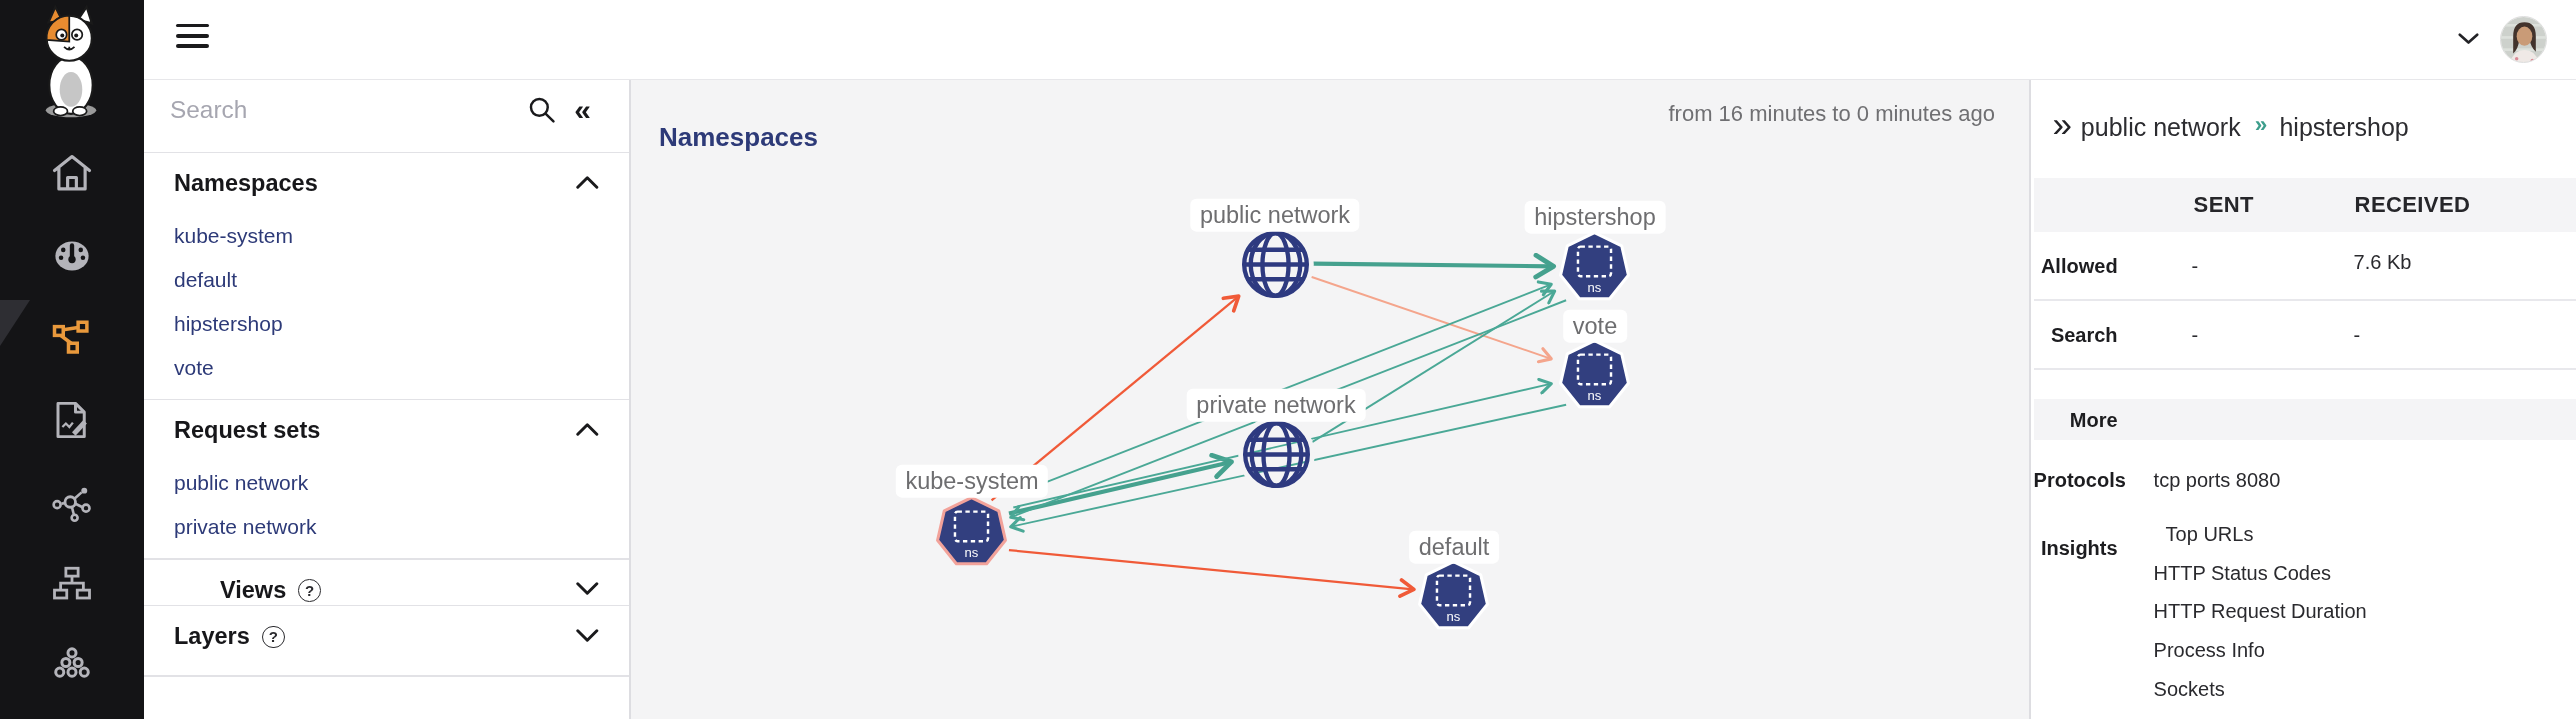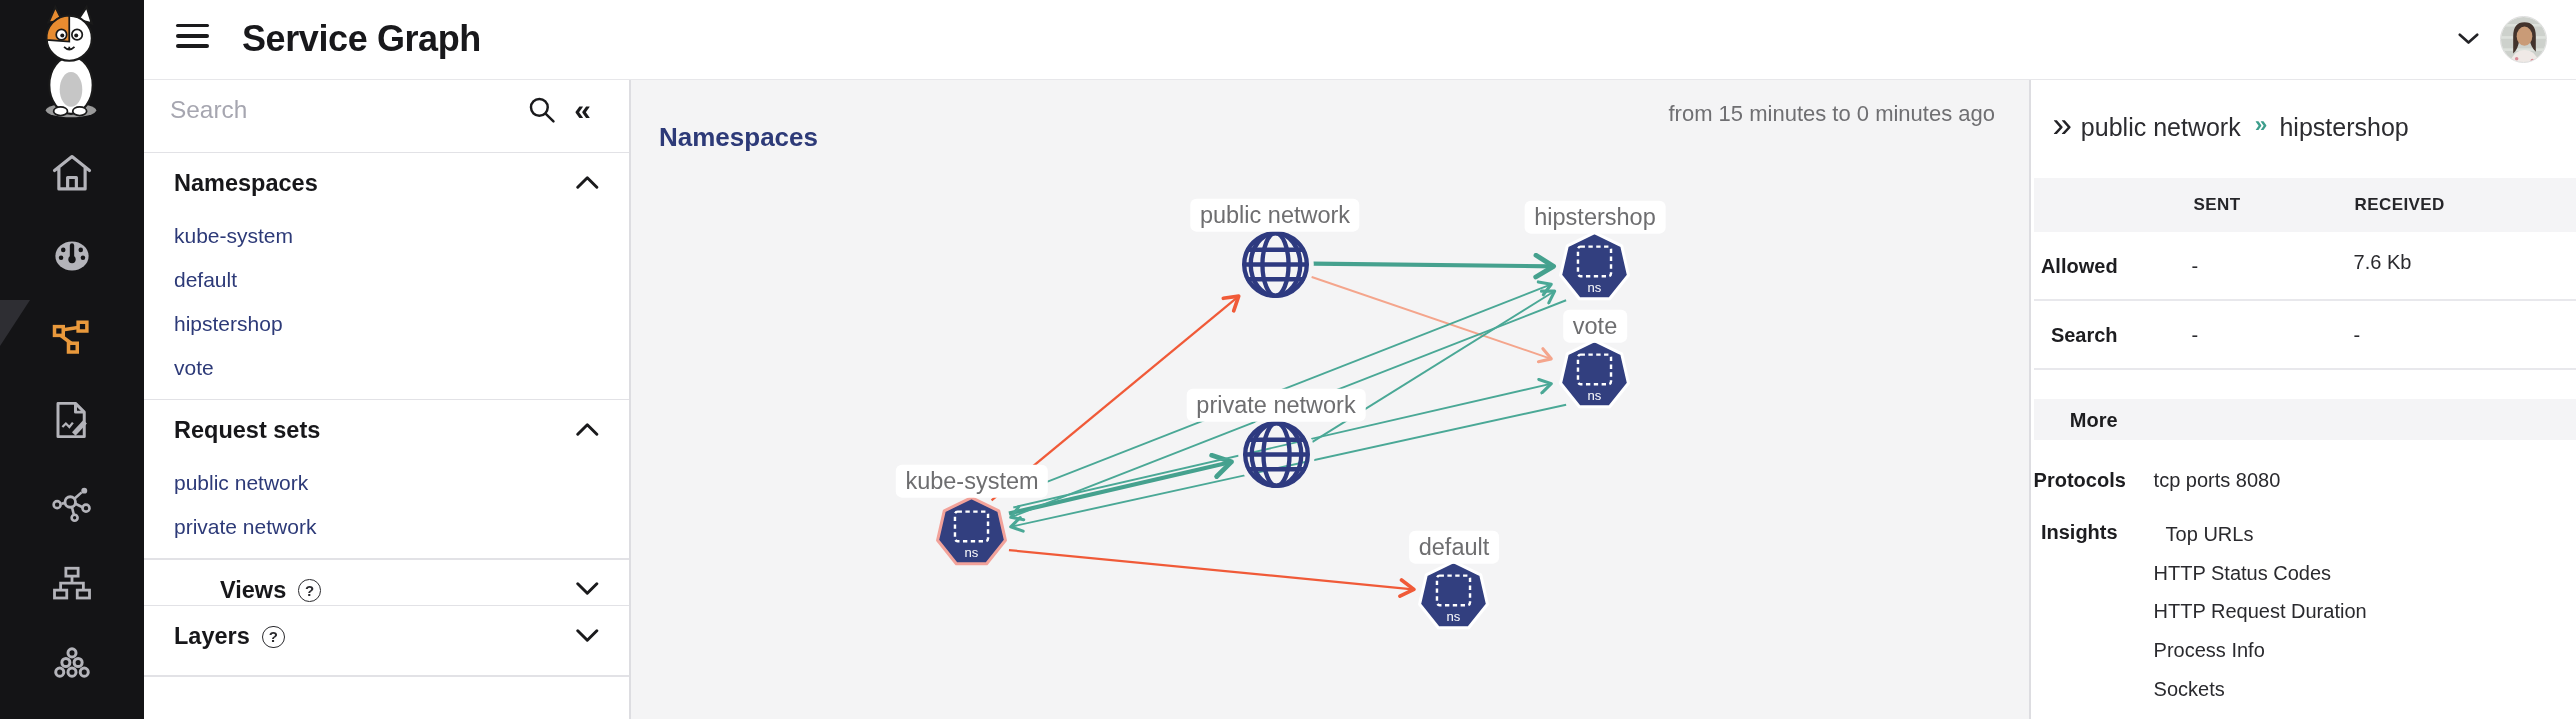--- a/index.html
+++ b/index.html
@@ -56,21 +56,21 @@
   
   .right-panel { position:absolute; left:2029px; top:80px; width:547px; height:639px; background:#fff; z-index:20;
     border-left:2.6px solid #dddde1; }
   .rp-inner { position:absolute; left:2.6px; top:0; width:544px; height:639px; }
   .breadcrumb { position:absolute; left:0; top:21px; height:52px; display:flex; align-items:center; padding-left:19px; gap:14px; }
   .bc-expand { font-size:35px; color:#232327; line-height:0.8; cursor:pointer; letter-spacing:-5.2px; padding-bottom:7px;}
   .bc-src { font-size:25px; color:#2c2c30; }
   .bc-sep { font-size:22.6px; color:#3d9e8c; font-weight:bold; letter-spacing:-3.5px; padding:0 1.7px 3.5px 0;}
   .bc-dst { font-size:25px; color:#2c2c30; }
   .rp-bar { position:absolute; left:0; width:544px; background:#f4f4f6; }
-  .rp-col-head { position:absolute; top:0; height:100%; display:flex; align-items:center; font-size:17px; font-weight:bold;
+  .rp-col-head { position:absolute; top:0; height:100%; display:flex; align-items:center; font-size:22px; font-weight:bold;
     color:#26262a; letter-spacing:0.4px; }
   .rp-row { position:absolute; left:0; width:544px; }
   .rp-label { position:absolute; left:0; width:84px; text-align:right; font-weight:bold; font-size:20px; color:#1d1d20; }
   .rp-val { position:absolute; font-size:20px; color:#2a2a2e; }
   .rp-hr { position:absolute; left:0; width:544px; height:1.7px; background:#e8e8ec; }
 </style>
 </head>
 <body>
 
 <div id="app">
@@ -164,21 +164,20 @@
         </div>
       </div>
   </nav>
 
   <header class="header">
     <div class="hamburger">
         <span></span>
         <span></span>
         <span></span>
       </div>
-    <h1 class="app-title">Service Graph</h1>
     <div class="header-right">
       <div class="cluster-sel">
         <svg width="21" height="12.2" viewBox="0 0 24 14">
           <polyline points="2,2 12,11 22,2" fill="none" stroke="#232327" stroke-width="3" stroke-linecap="round" stroke-linejoin="round"></polyline>
         </svg>
       </div>
       <div class="avatar">
         <svg width="47" height="47" viewBox="0 0 54 54">
           <rect width="54" height="54" fill="#cdd1cc"></rect>
           <rect y="8" width="54" height="3" fill="#dde1dc"></rect>
@@ -260,21 +259,21 @@
                 <polyline points="2,2 13,13 24,2" fill="none" stroke="#1a1a1c" stroke-width="3.4" stroke-linecap="round" stroke-linejoin="round"></polyline>
               </svg></span>
           </div>
         </div>
         <div class="lp-divider"></div>
       </div>
   </aside>
 
   <main class="canvas">
     <div class="canvas-view-label">Namespaces</div>
-    <div class="canvas-time">from 15 minutes to 0 minutes ago</div>
+    <div class="canvas-time">from 16 minutes to 0 minutes ago</div>
     <svg class="edge-svg" id="edgeSvg" width="1401" height="639" viewBox="0 0 1609 734">
         <defs>
           <marker id="arr-orange" viewBox="0 0 10 10" refX="7.5" refY="5" markerWidth="9" markerHeight="9" orient="auto">
             <path d="M1.5,1 L8,5 L1.5,9" fill="none" stroke="#f05a38" stroke-width="1.8" stroke-linecap="round" stroke-linejoin="round"></path>
           </marker>
           <marker id="arr-salmon" viewBox="0 0 10 10" refX="7.5" refY="5" markerWidth="9" markerHeight="9" orient="auto">
             <path d="M1.5,1 L8,5 L1.5,9" fill="none" stroke="#f4a58c" stroke-width="1.8" stroke-linecap="round" stroke-linejoin="round"></path>
           </marker>
           <marker id="arr-teal" viewBox="0 0 10 10" refX="7.5" refY="5" markerWidth="9" markerHeight="9" orient="auto">
             <path d="M1.5,1 L8,5 L1.5,9" fill="none" stroke="#4aa896" stroke-width="1.8" stroke-linecap="round" stroke-linejoin="round"></path>
@@ -371,21 +370,21 @@
         <div class="rp-hr" style="top: 219px;"></div>
         <div class="rp-hr" style="top: 288px;"></div>
         <div class="rp-bar" style="top: 319px; height: 41px;">
           <span class="rp-label" style="top:9.6px">More</span>
         </div>
         <div class="rp-row" style="top: 386px; height: 31px;">
           <span class="rp-label" style="top:2.6px">Protocols</span>
           <span class="rp-val" style="left:120px;top:3px">tcp ports 8080</span>
         </div>
         <div class="rp-row" style="top: 440px; height: 31px;">
-          <span class="rp-label" style="top:1px">Insights</span>
+          <span class="rp-label" style="top:17px">Insights</span>
         </div>
         <div class="rp-row" style="top: 440px; height: 31px;">
           <span class="rp-val" style="left:132px;top:2.6px">Top URLs</span>
         </div>
         <div class="rp-row" style="top: 479px; height: 31px;">
           <span class="rp-val" style="left:120px;top:2.6px">HTTP Status Codes</span>
         </div>
         <div class="rp-row" style="top: 517px; height: 31px;">
           <span class="rp-val" style="left:120px;top:2.6px">HTTP Request Duration</span>
         </div>

